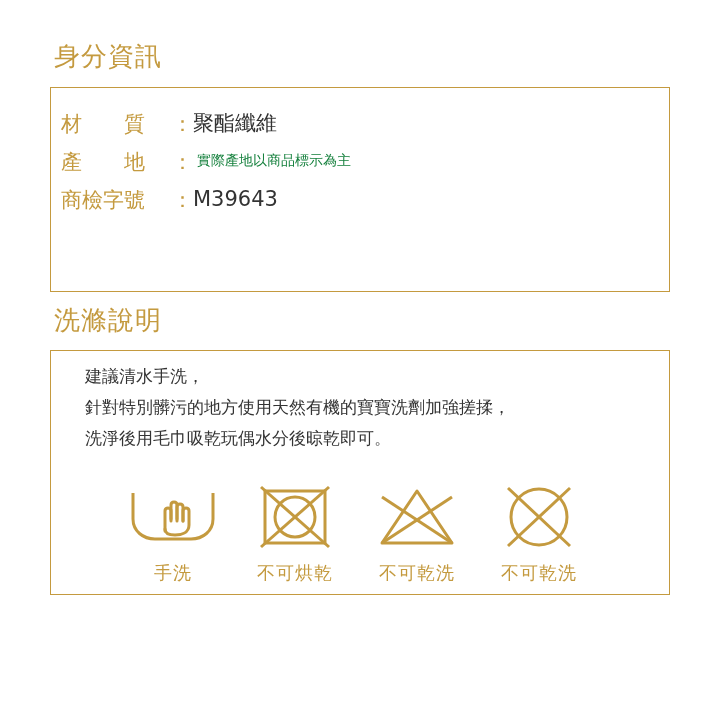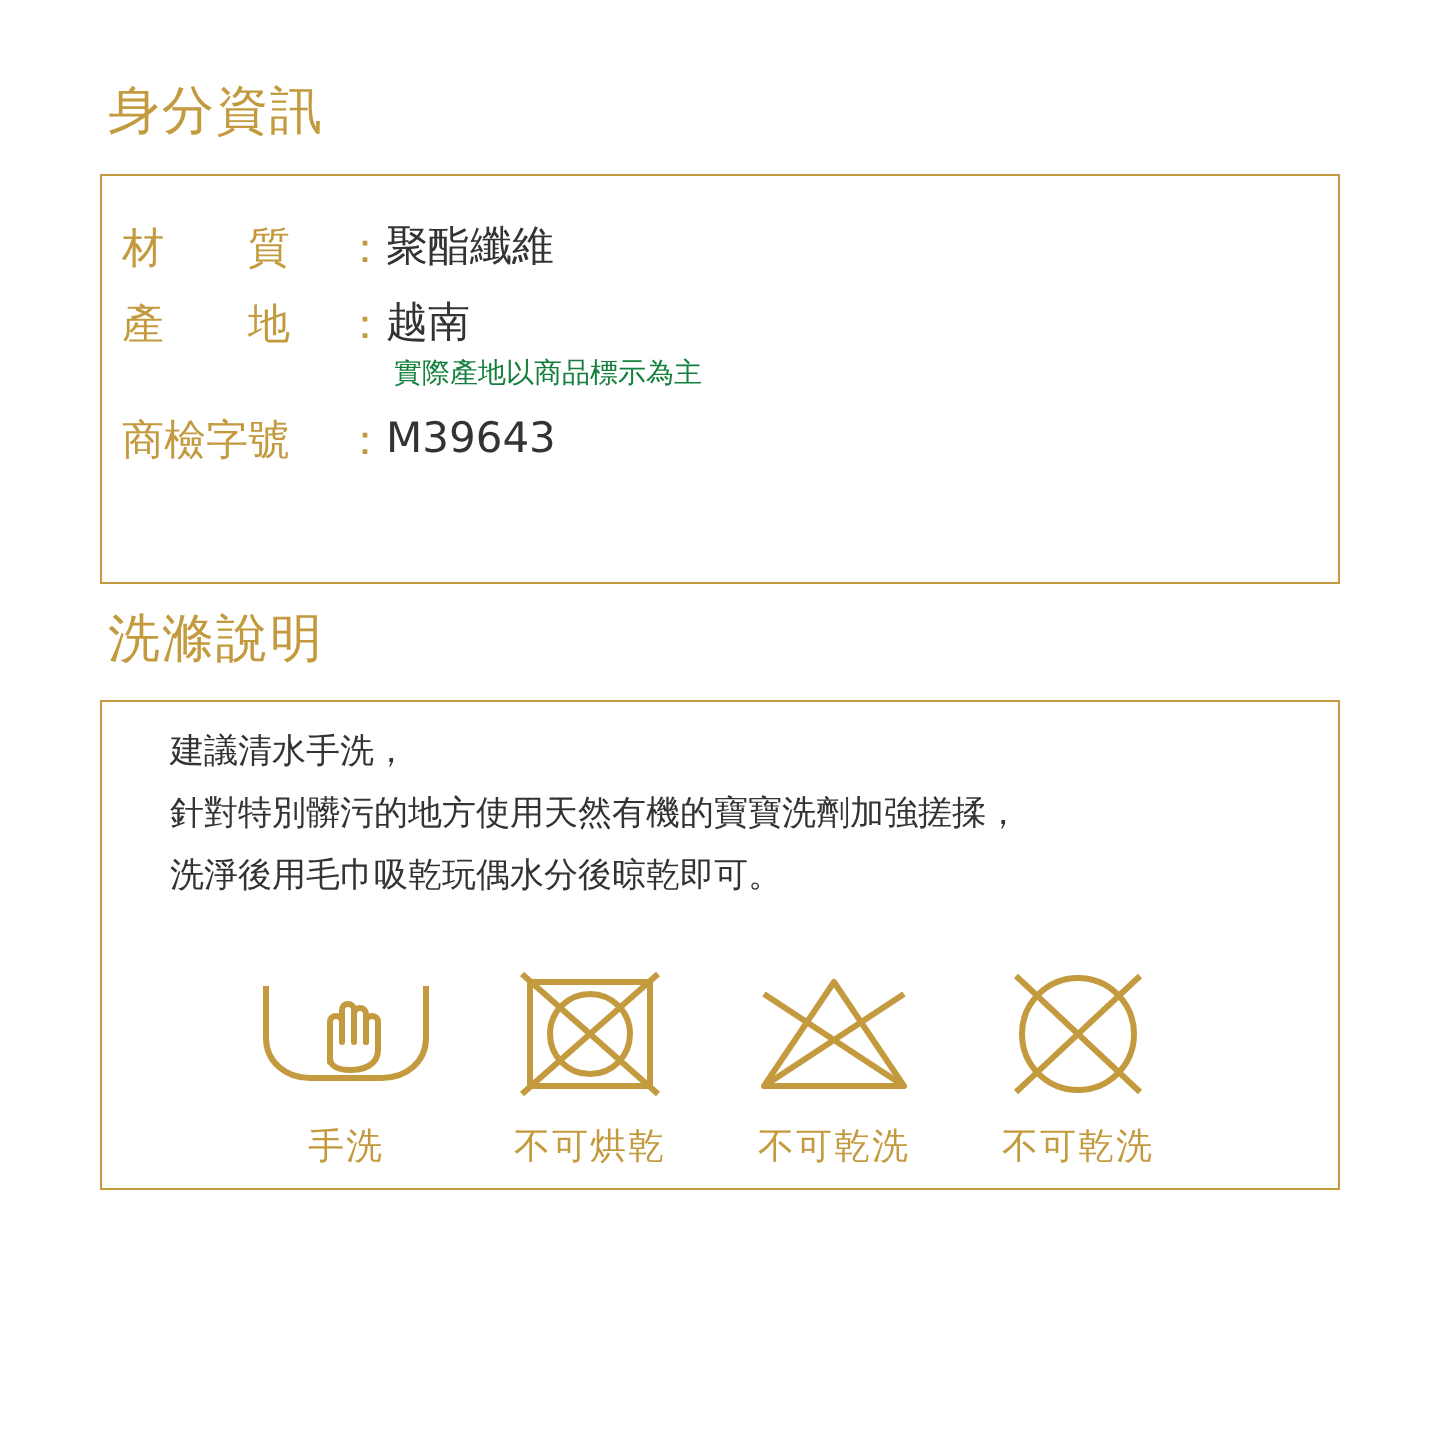--- a/index.html
+++ b/index.html
@@ -128,21 +128,20 @@
         <div class="id-value">聚酯纖維</div>
       </div>
     </div>
 
     <div class="id-row">
       <div class="id-label spread">
         <span>產　　地</span>
           <span class="colon">：</span>
       </div>
       <div>
-        <div class="id-value">越南</div>
         <div class="id-note">實際產地以商品標示為主</div>
       </div>
     </div>
 
     <div class="id-row">
       <div class="id-label spread">
         <span>商檢字號</span>
           <span class="colon">：</span>
       </div>
       <div>

